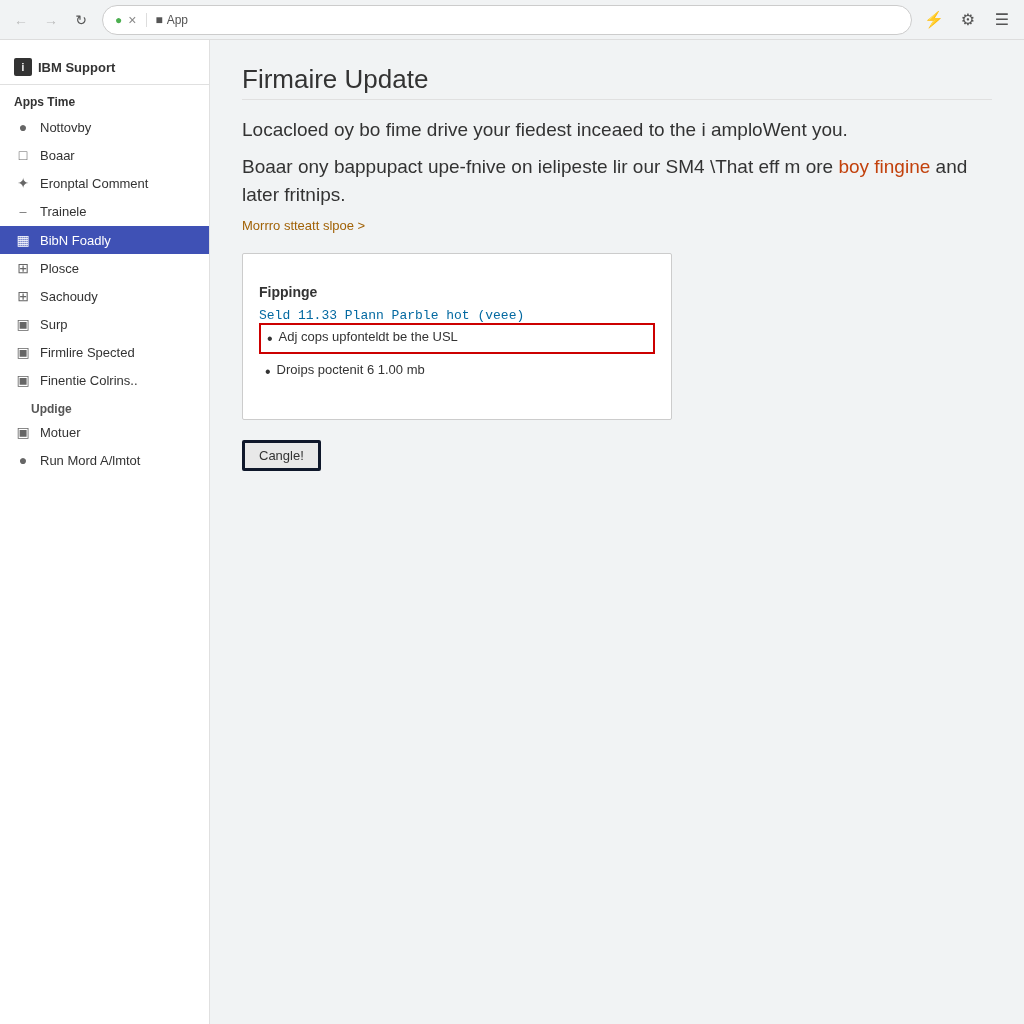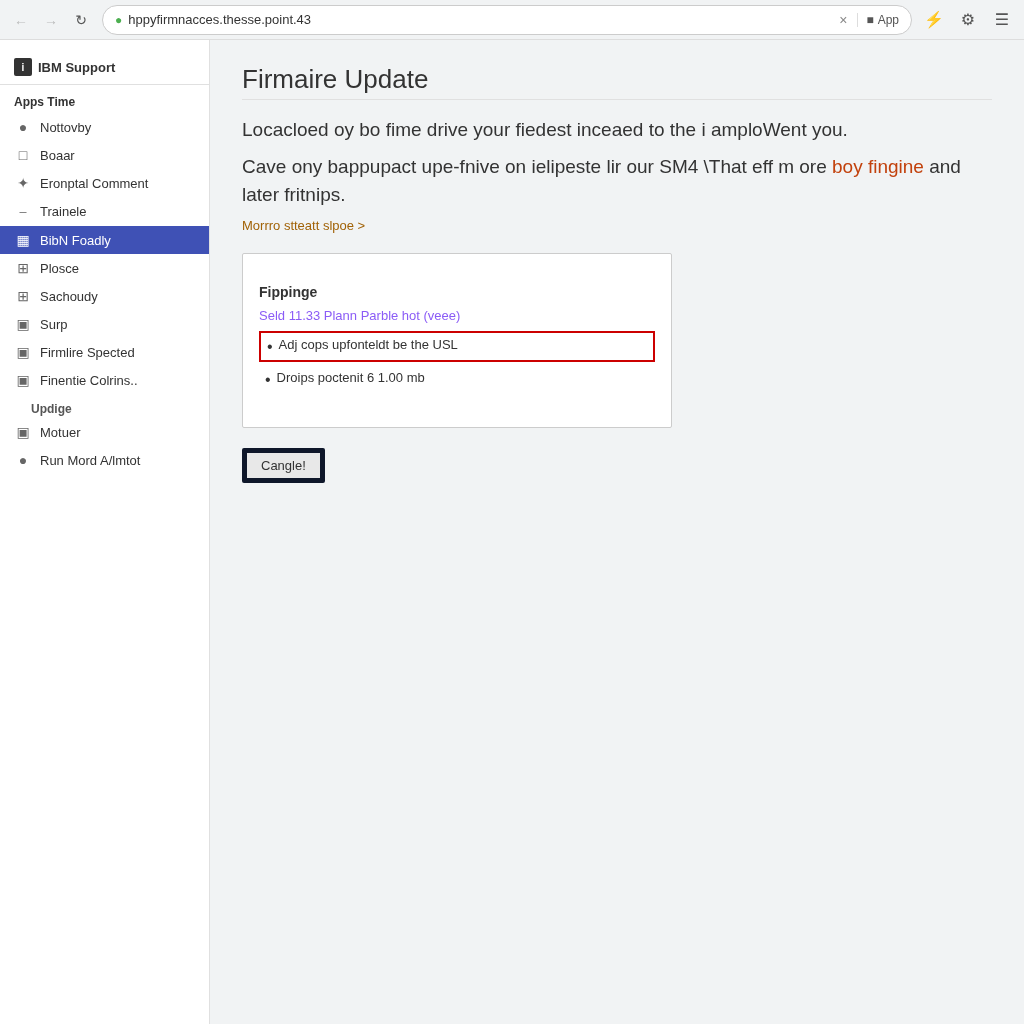--- a/index.html
+++ b/index.html
@@ -210,22 +210,22 @@
       background: #fff;
     }
     .update-card-title {
       font-size: 14px;
       font-weight: bold;
       color: #333;
       margin-bottom: 8px;
     }
     .update-card-version {
       font-size: 13px;
-      color: #8b5cf6;
-      margin-bottom: 8px;
+      color: #0369a1;
+      font-family: Liberation Mono, monospace;
     }
     .update-card-item {
       display: flex;
       align-items: flex-start;
       gap: 6px;
       font-size: 13px;
       color: #333;
       margin-bottom: 4px;
       padding: 4px 6px;
     }
@@ -234,21 +234,21 @@
       background: #fff;
       padding: 4px 6px;
     }
     .bullet {
       font-size: 16px;
       line-height: 1.2;
     }
 
     
     .cancel-btn {
-      border: 5px solid #0f172a;
+      border: 3px solid #0f172a;
       background: #e8e8e8;
       padding: 5px 14px;
       font-size: 13px;
       cursor: pointer;
       border-radius: 2px;
       color: #333;
     }
 
     
     ::-webkit-scrollbar { width: 8px; }
@@ -262,21 +262,20 @@
 
   <div class="browser-toolbar">
     <div class="nav-buttons">
       <button class="nav-btn disabled">←</button>
       <button class="nav-btn disabled">→</button>
       <button class="nav-btn">↻</button>
     </div>
 
     <div class="address-bar-container">
       <span class="address-bar-icon">●</span>
-      <input class="address-bar-input" value="hppyfirmnacces.thesse.point.43" readonly="" style="">
       <span class="address-bar-close">×</span>
       <div class="address-bar-app">
         <span>■</span>
         <span>App</span>
       </div>
     </div>
 
     <div class="toolbar-icons">
       <button class="toolbar-icon-btn">⚡</button>
       <button class="toolbar-icon-btn">⚙</button>
@@ -350,21 +349,21 @@
         <span>Run Mord A/lmtot</span>
       </div>
     </div>
 
     <div class="main-content">
       <h1 class="page-title">Firmaire Update</h1>
 
       <p class="description-text">Locacloed oy bo fime drive your fiedest inceaed to the i amploWent you.</p>
 
       <p class="description-text">
-        <span>Cave ony bappupact upe-fnive on ielipeste lir our SM4 \That eff m ore </span><a href="#">boy fingine</a><span> and later fritnips.</span>
+        <span>Boaar ony bappupact upe-fnive on ielipeste lir our SM4 \That eff m ore </span><a href="#">boy fingine</a><span> and later fritnips.</span>
       </p>
 
       <a class="more-link" href="#">Morrro stteatt slpoe &gt;</a>
 
       <div class="update-card">
         <div class="update-card-title">Fippinge</div>
         <div class="update-card-version">Seld 11.33 Plann Parble hot (veee)</div>
 
         <div class="update-card-item highlighted">
           <span class="bullet">•</span>

